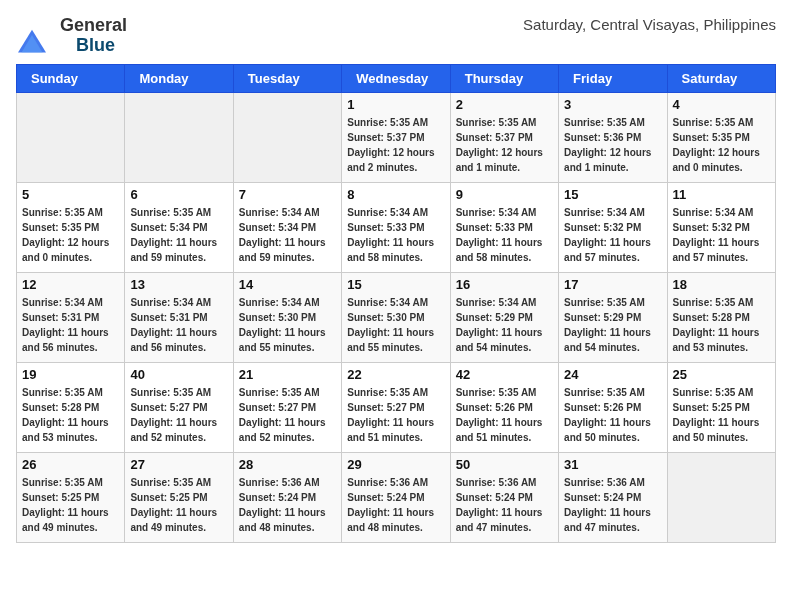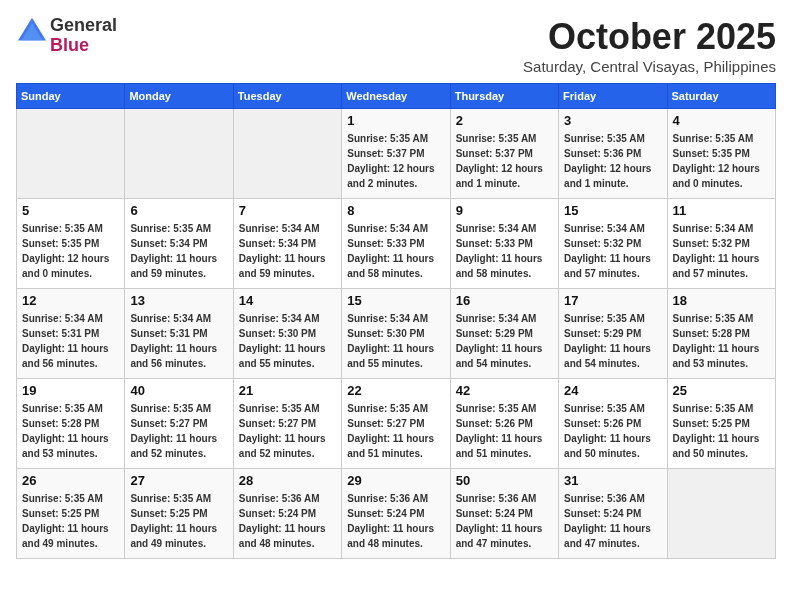--- a/index.html
+++ b/index.html
@@ -11,30 +11,30 @@
       padding: 16px;
     }
     .header {
       display: flex;
       justify-content: space-between;
       align-items: flex-start;
       margin-bottom: 8px;
     }
     .logo {
       display: flex;
-      align-items: flex-start;
-      gap: 2px;
+      align-items: flex-end;
+      gap: 12px;
     }
     .logo-text {
       font-size: 18px;
       font-weight: bold;
       line-height: 1.1;
     }
     .logo-general { color: #333; }
-    .logo-blue { color: #be185d; }
+    .logo-blue { color: #0c4a6e; margin-left: 16px; }
     .logo-icon {
       width: 32px;
       height: 28px;
     }
     .title-block {
       text-align: right;
     }
     .month-title {
       font-size: 36px;
       font-weight: bold;
@@ -45,22 +45,22 @@
       color: #444;
     }
     table {
       width: 100%;
       border-collapse: collapse;
       table-layout: fixed;
     }
     thead th {
       background: #2563eb;
       color: #fff;
-      padding: 6px 4px;
-      font-size: 11px;
+      padding: 6px 14px;
+      font-size: 13px;
       font-weight: bold;
       text-align: left;
       border: 1px solid #1d4ed8;
     }
     tbody td {
       border: 1px solid #ccc;
       vertical-align: top;
       padding: 4px 5px;
       font-size: 11px;
       color: #333;
@@ -94,21 +94,20 @@
     <svg class="logo-icon" viewBox="0 0 36 32" xmlns="http://www.w3.org/2000/svg">
       <polygon points="18,2 34,28 2,28" fill="#2563eb" opacity="0.85"></polygon>
       <polygon points="18,8 30,28 6,28" fill="#60a5fa" opacity="0.5"></polygon>
     </svg>
     <div class="logo-text">
       <div class="logo-general">General</div>
       <div class="logo-blue">Blue</div>
     </div>
   </div>
   <div class="title-block">
-    <div class="month-title">October 2025</div>
     <div class="location">Saturday, Central Visayas, Philippines</div>
   </div>
 </div>
 
 <table>
   <thead>
     <tr>
     <th>Sunday</th>
         <th>Monday</th>
         <th>Tuesday</th>

